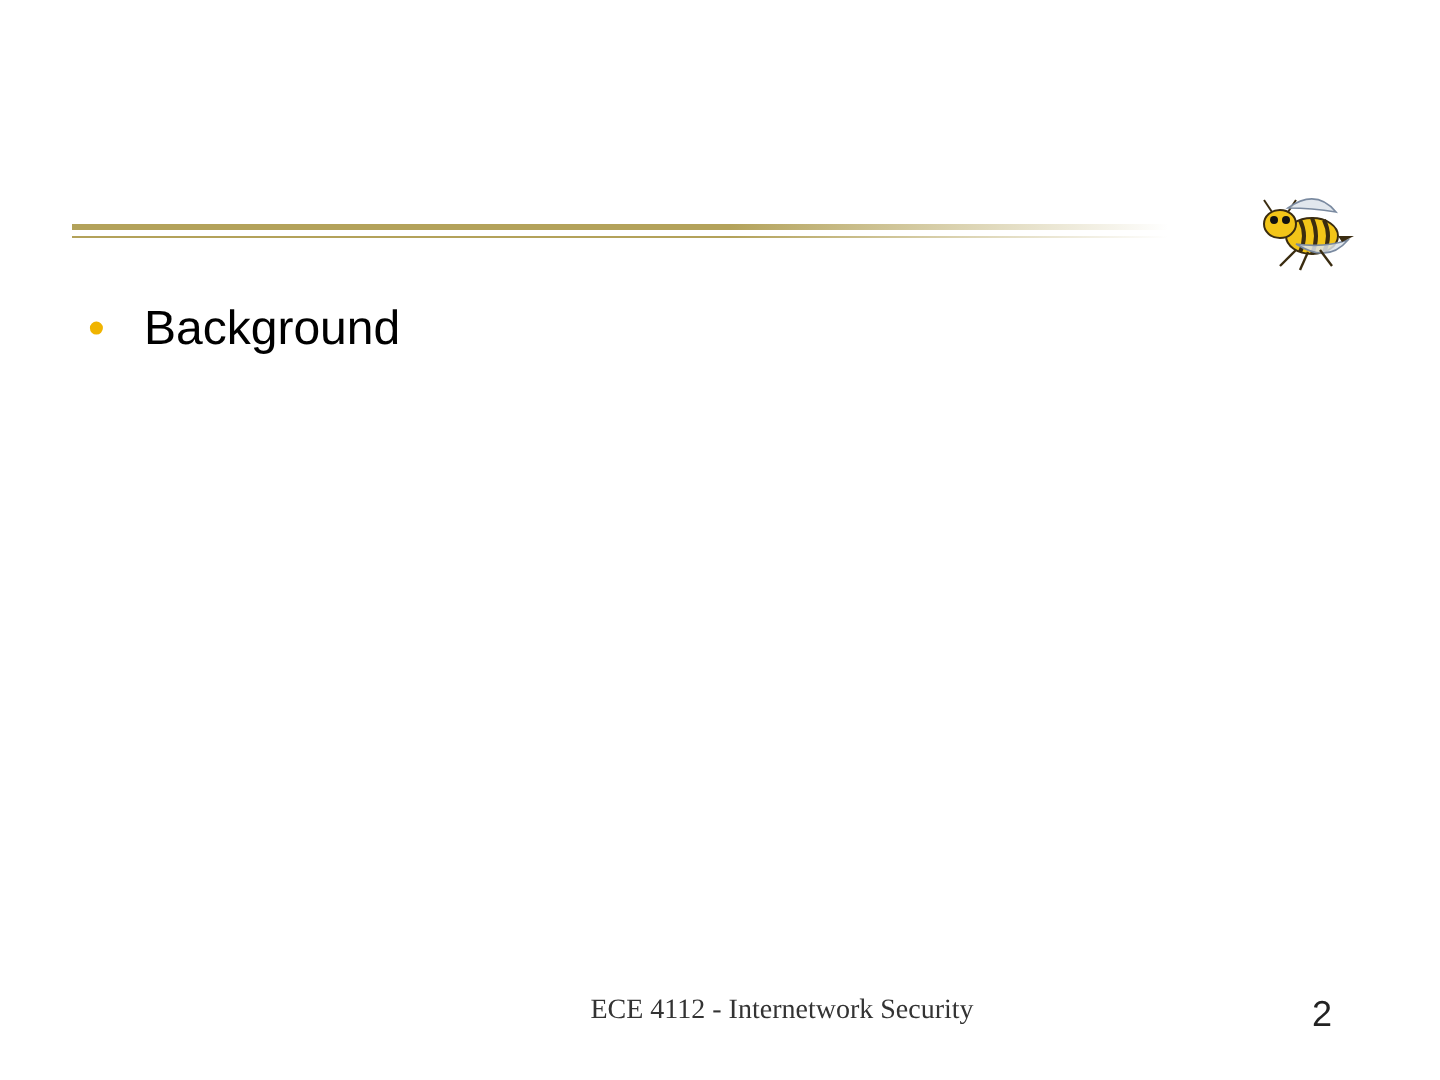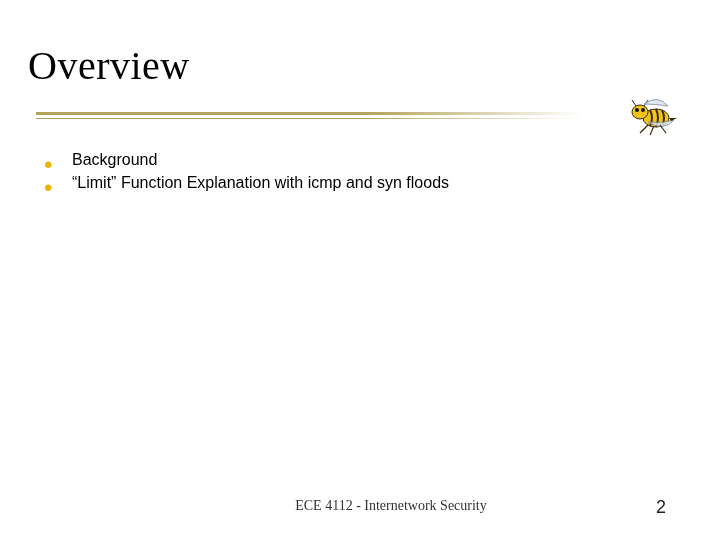--- a/index.html
+++ b/index.html
@@ -65,21 +65,21 @@
     width: 580px;
   }
   .content ul {
     list-style: none;
     margin: 0;
     padding: 0;
   }
   .content li {
     position: relative;
     padding-left: 28px;
-    font-size: 16px;
+    font-size: 24px;
     line-height: 1.45;
     font-family: Verdana, Geneva, sans-serif;
   }
   .content li::before {
     content: "•";
     position: absolute;
     left: 0;
     top: 0;
     color: #f0b400;
     font-size: 24px;
@@ -103,21 +103,20 @@
     font-family: Verdana, Geneva, sans-serif;
     font-size: 18px;
     color: #222;
   }
 </style>
 </head>
 <body>
 
 <div class="slide">
 
-  <div class="title">Overview</div>
 
   <div class="rule-wrap">
     <div class="rule-main"></div>
     <div class="rule-thin"></div>
   </div>
 
   <div class="mascot">
     <svg viewBox="0 0 66 44" width="66" height="44" aria-hidden="true">
       <ellipse cx="42" cy="26" rx="13" ry="9" fill="#f3c518" stroke="#3a2c10" stroke-width="1"></ellipse>
       <path d="M36 18 q4 8 0 16" fill="none" stroke="#3a2c10" stroke-width="2"></path>
@@ -133,20 +132,19 @@
       <path d="M55 26 l8 0 l-6 3 Z" fill="#3a2c10"></path>
       <path d="M34 33 l-8 8" stroke="#3a2c10" stroke-width="1.2" fill="none"></path>
       <path d="M40 34 l-4 9" stroke="#3a2c10" stroke-width="1.2" fill="none"></path>
       <path d="M46 33 l6 8" stroke="#3a2c10" stroke-width="1.2" fill="none"></path>
     </svg>
   </div>
 
   <div class="content">
     <ul>
       <li><span>Background</span></li>
-      <li><span>“Limit” Function Explanation with icmp and syn floods</span></li>
     </ul>
   </div>
 
   <div class="footer">ECE 4112 - Internetwork Security</div>
   <div class="pagenum">2</div>
 
 </div>
 
 </body></html>

